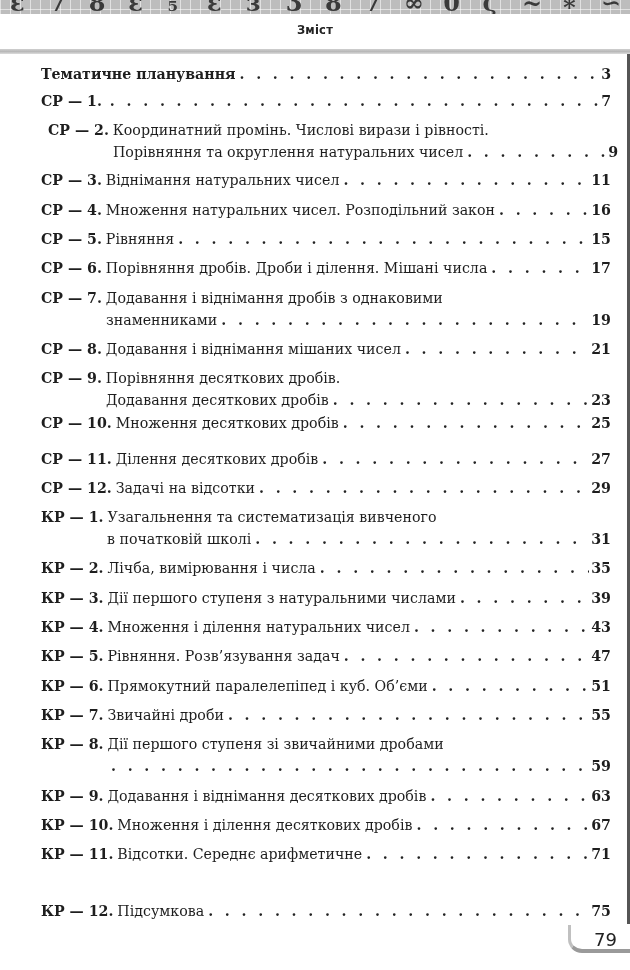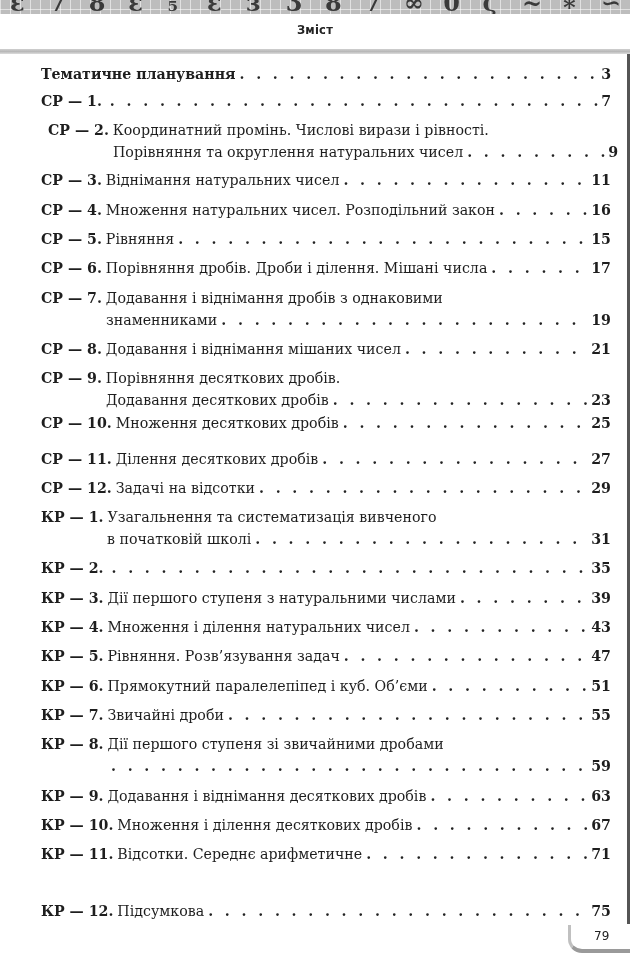--- a/index.html
+++ b/index.html
@@ -111,21 +111,21 @@
       width: 62px; height: 28px;
       border-bottom: 4px solid #9a9a9a;
       border-left: 3px solid #c0c0c0;
       border-bottom-left-radius: 14px;
       box-sizing: border-box;
     }
     .page-number {
       position: absolute;
       left: 594px; top: 929px;
       font-family: "DejaVu Sans", "Liberation Sans", sans-serif;
-      font-size: 12px;
+      font-size: 18px;
       color: #222;
     }
   </style>
 </head>
 <body>
 
 <div class="top-band" id="band">
     <span class="band-glyph" style="left: 10px;">ε</span>
     <span class="band-glyph" style="left: 49.375px;">7</span>
     <span class="band-glyph" style="left: 88.75px;">8</span>
@@ -267,20 +267,21 @@
       </div>
       <div class="toc-line toc-cont" style="--indent: 66px;">
         <span class="toc-text">в початковій школі</span>
         <span class="toc-leader"></span>
         <span class="toc-page">31</span>
       </div>
     </div>
     <div class="toc-entry" style="top: 494px;">
       <div class="toc-line">
         <span class="toc-label">КР — 2.</span>
+        <span class="toc-text">Лічба, вимірювання і числа</span>
         <span class="toc-leader"></span>
         <span class="toc-page">35</span>
       </div>
     </div>
     <div class="toc-entry" style="top: 524px;">
       <div class="toc-line">
         <span class="toc-label">КР — 3.</span>
         <span class="toc-text">Дії першого ступеня з натуральними числами</span>
         <span class="toc-leader"></span>
         <span class="toc-page">39</span>

